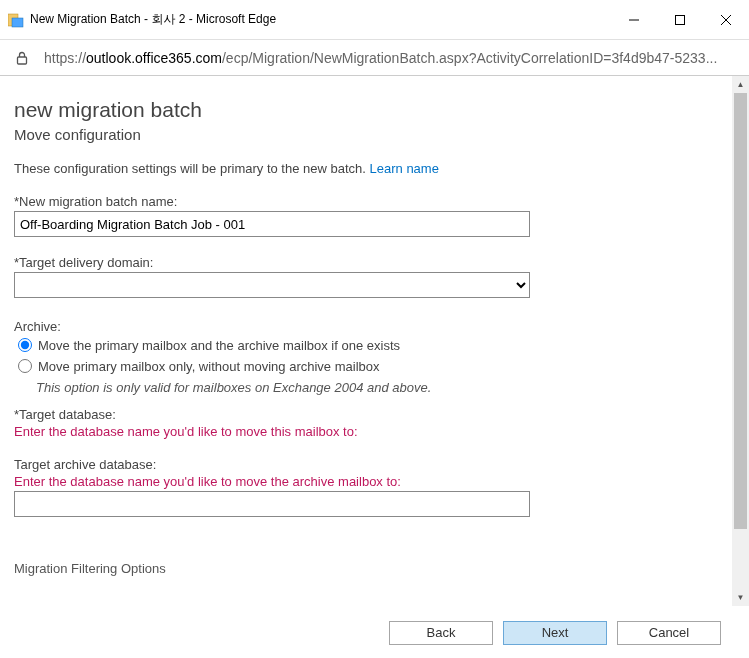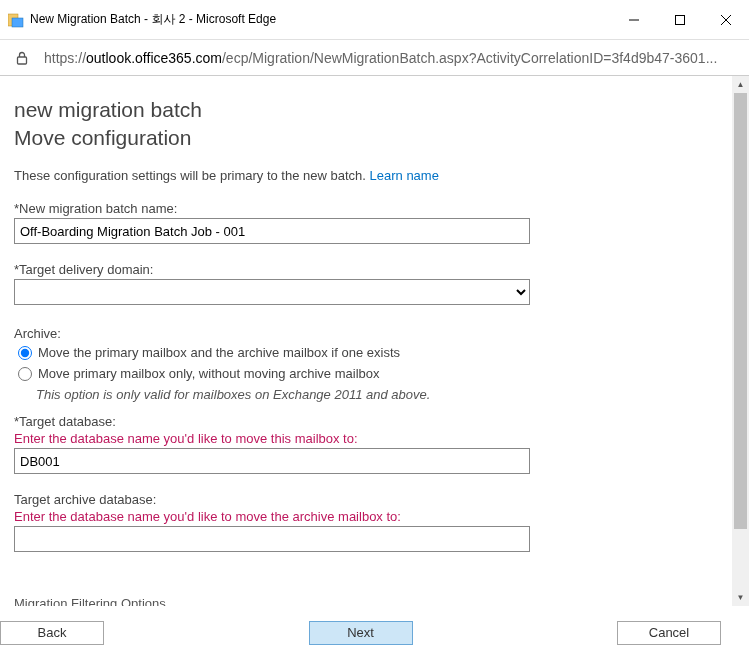--- a/index.html
+++ b/index.html
@@ -96,21 +96,21 @@
     position: absolute; bottom: 0; left:0; right:0;
   }
   
   .h1 {
     font-size: 21px;
     font-weight: 300;
     color: #444;
     margin-bottom: 4px;
   }
   .h2 {
-    font-size: 21px;
+    font-size: 15px;
     font-weight: 400;
     color: #454545;
     margin-bottom: 18px;
   }
   .intro { margin-bottom: 18px; }
   .intro a { color: #0072c6; text-decoration: none; }
   .field { margin-bottom: 18px; }
   .field-label { color: #454545; margin-bottom: 2px; display: block; }
   .field-help { color: #be185d; margin-bottom: 2px; }
   .text-input, .select-input {
@@ -118,41 +118,40 @@
     height: 24px;
     border: 1px solid #888;
     padding: 12px 5px;
     font-family: inherit;
     font-size: 13px;
     background: #fff;
   }
   .select-input { height: 26px; }
   .radio-row {
     display: flex;
-    align-items: center;
     margin: 4px 0 6px 4px;
     gap: 6px;
   }
   .radio-row input[type=radio] { width:14px; height:14px; }
   .radio-note {
     margin-left: 22px;
     font-style: italic;
     color: #555;
     margin-bottom: 12px;
   }
   .cutoff {
     color: #555;
     margin-top: 44px;
   }
   
   .footer {
     height: 52px;
     display: flex;
     align-items: center;
-    justify-content: space-between;
+    justify-content: flex-end;
     gap: 10px;
     padding-right: 28px;
     border-top: 1px solid transparent;
     background: #fff;
   }
   .wiz-btn {
     width: 104px;
     height: 24px;
     border: 1px solid #a6a6a6;
     background: #fff;
@@ -195,21 +194,21 @@
 </div>
 
 <div class="addressbar">
   <span class="lock-icon">
     <svg viewBox="0 0 16 16">
         <rect x="3.5" y="7" width="9" height="7" rx="1" fill="none" stroke="#555" stroke-width="1.3"></rect>
         <path d="M5.5 7 V5 a2.5 2.5 0 0 1 5 0 V7" fill="none" stroke="#555" stroke-width="1.3"></path>
       </svg>
   </span>
   <span class="url">
-    <span>https://</span><span class="bold">outlook.office365.com</span><span>/ecp/Migration/NewMigrationBatch.aspx?ActivityCorrelationID=3f4d9b47-3601...</span>
+    <span>https://</span><span class="bold">outlook.office365.com</span><span>/ecp/Migration/NewMigrationBatch.aspx?ActivityCorrelationID=3f4d9b47-5233...</span>
   </span>
 </div>
 
 <div class="content-wrap">
   <div class="content">
     <div class="h1">new migration batch</div>
     <div class="h2">Move configuration</div>
 
     <div class="intro">
       <span>These configuration settings will be primary to the new batch. </span><a href="#">Learn name</a>
@@ -230,27 +229,26 @@
     <div class="field" style="margin-bottom:10px">
       <label class="field-label">Archive:</label>
       <div class="radio-row">
         <input type="radio" name="arch" checked="" style="">
         <span>Move the primary mailbox and the archive mailbox if one exists</span>
       </div>
       <div class="radio-row">
         <input type="radio" name="arch" style="">
         <span>Move primary mailbox only, without moving archive mailbox</span>
       </div>
-      <div class="radio-note">This option is only valid for mailboxes on Exchange 2011 and above.</div>
+      <div class="radio-note">This option is only valid for mailboxes on Exchange 2004 and above.</div>
     </div>
 
     <div class="field">
       <label class="field-label">*Target database:</label>
       <div class="field-help">Enter the database name you'd like to move this mailbox to:</div>
-      <input type="text" class="text-input" value="DB001" style="">
     </div>
 
     <div class="field">
       <label class="field-label">Target archive database:</label>
       <div class="field-help">Enter the database name you'd like to move the archive mailbox to:</div>
       <input type="text" class="text-input" value="" style="">
     </div>
 
     <div class="cutoff">Migration Filtering Options</div>
   </div>

